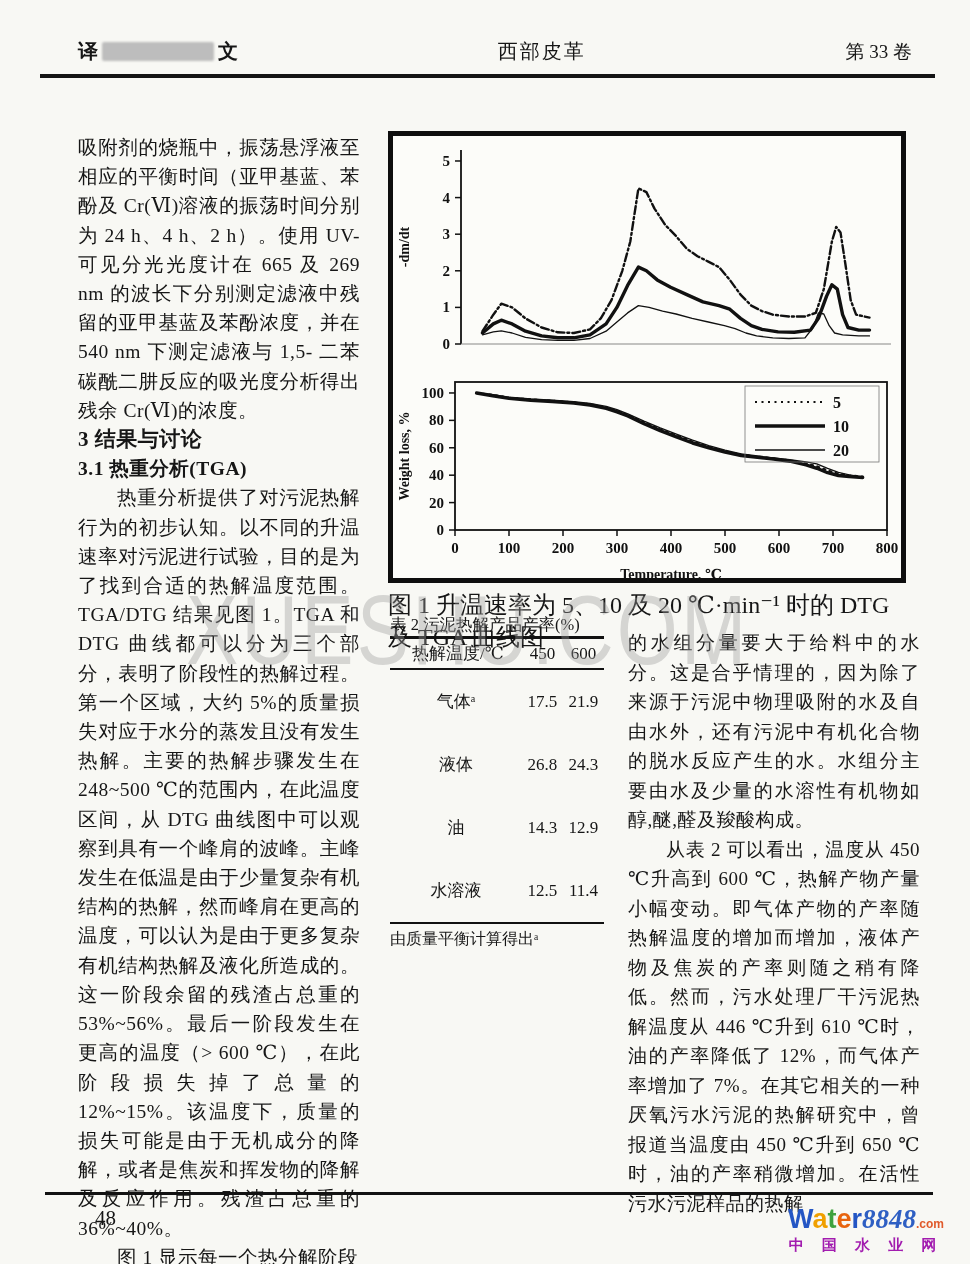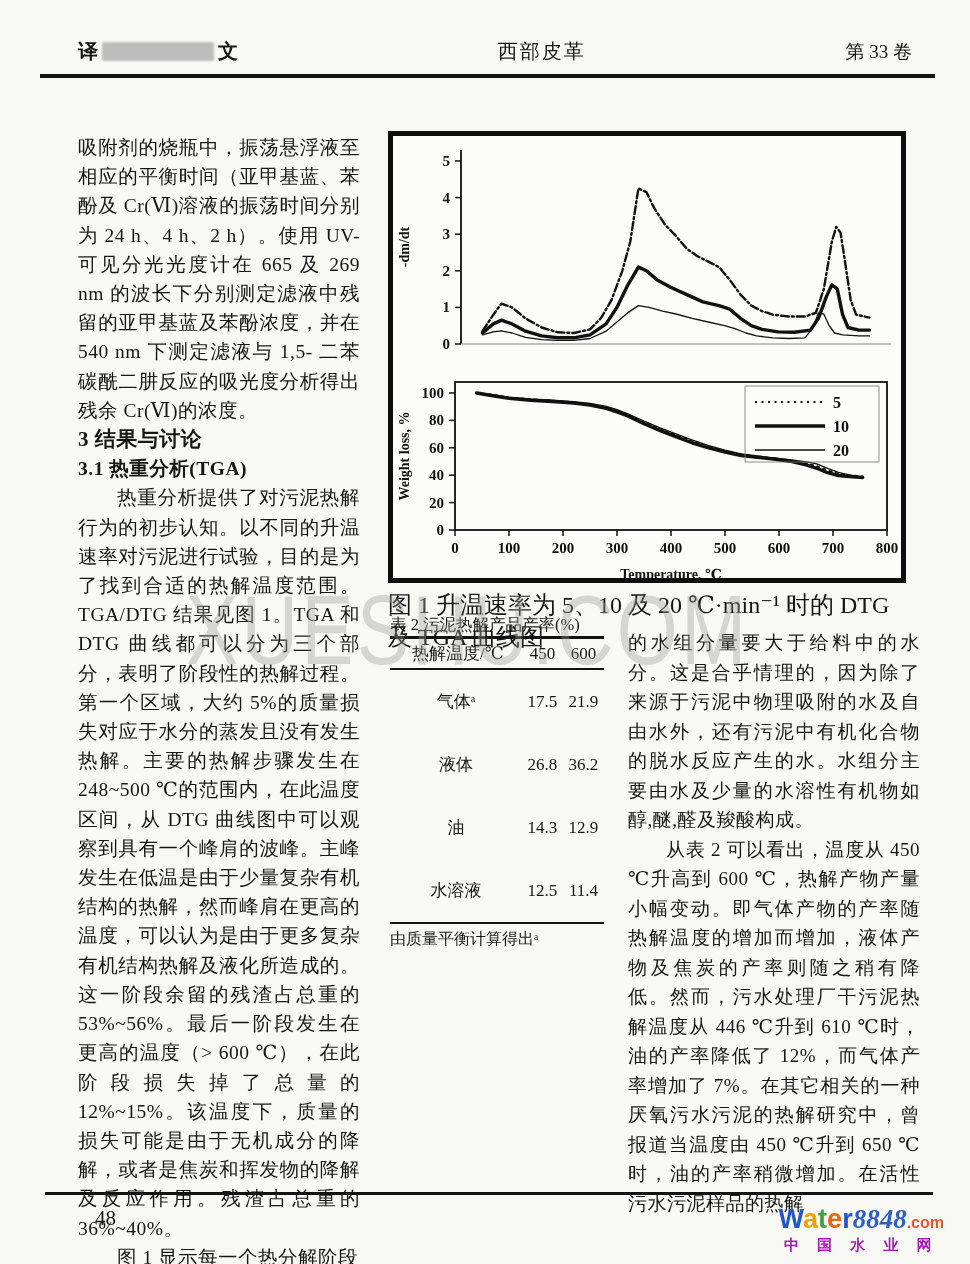--- a/index.html
+++ b/index.html
@@ -49,21 +49,21 @@
              font-family:"Liberation Sans","DejaVu Sans",sans-serif;font-size:98px;
              font-weight:500;color:#9d9d9d;opacity:.38;letter-spacing:4px;
              transform:scaleX(.8);transform-origin:left top;white-space:nowrap;}
   
   .footer-line{position:absolute;top:1192px;left:45px;width:888px;height:3px;background:#121212;}
   .page-number{position:absolute;left:95px;top:1206px;font-size:21px;}
   .logo{position:absolute;right:26px;top:1206px;text-align:center;
         font-family:"Liberation Sans","DejaVu Sans",sans-serif;line-height:1;}
   .logo-top{font-size:27px;font-weight:bold;white-space:nowrap;}
   .logo-8848{font-style:italic;color:#2e5fc3;font-family:"Liberation Serif","DejaVu Serif",serif;}
-  .logo-com{font-size:16px;color:#e05a2b;}
+  .logo-com{font-size:12px;color:#e05a2b;}
   .logo-sub{color:#a21caf;font-weight:bold;font-size:15px;letter-spacing:7px;margin-top:4px;white-space:nowrap;}
 </style>
 </head>
 <body>
 
 <div class="page">
 
   <div class="header">
     <div class="hdr-left">
       <span>译</span>
@@ -166,21 +166,21 @@
       </thead>
       <tbody>
         <tr>
           <td>气体ᵃ</td>
           <td>17.5</td>
           <td>21.9</td>
         </tr>
         <tr>
           <td>液体</td>
           <td>26.8</td>
-          <td>36.2</td>
+          <td>24.3</td>
         </tr>
         <tr>
           <td>油</td>
           <td>14.3</td>
           <td>12.9</td>
         </tr>
         <tr>
           <td>水溶液</td>
           <td>12.5</td>
           <td>11.4</td>

